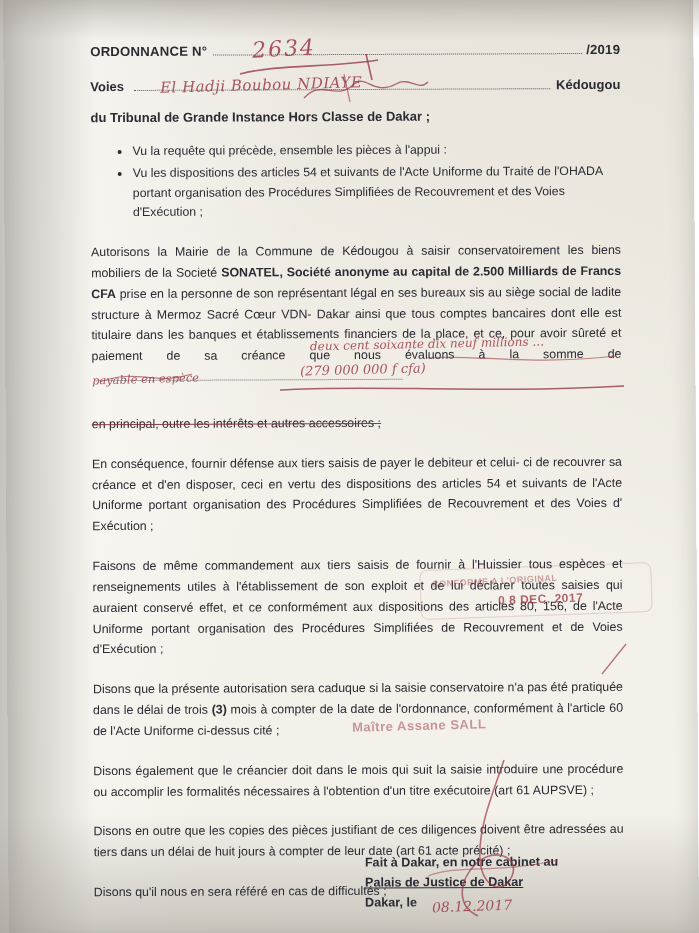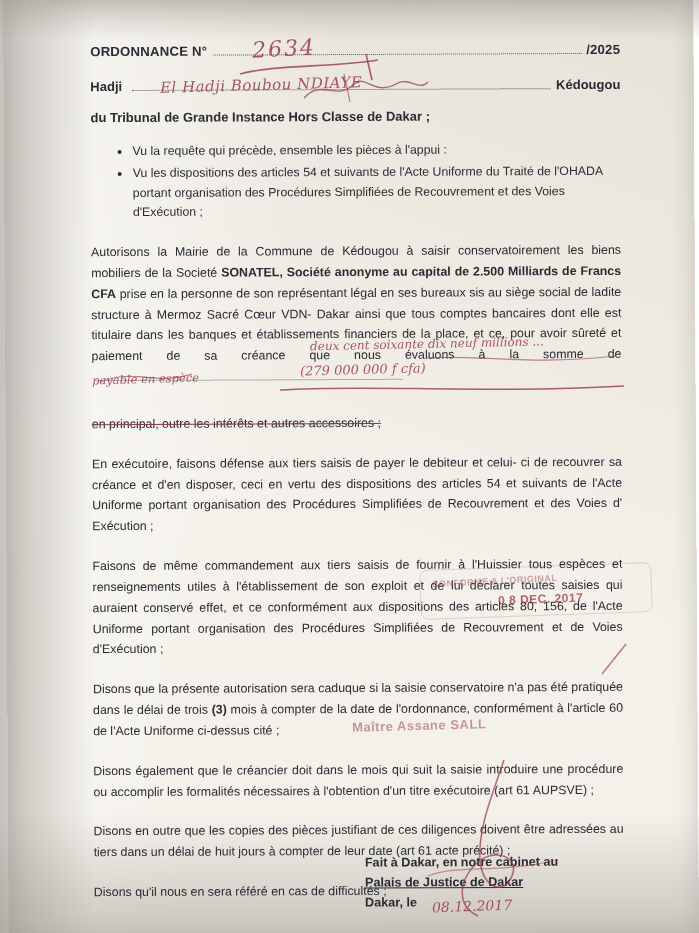--- a/index.html
+++ b/index.html
@@ -188,46 +188,46 @@
   <div id="sheet"></div>
   <div id="shade-left"></div>
   <div id="shade-top"></div>
   <div id="shade-bottom"></div>
 
   <div class="doc">
 
     <div class="hdr-line">
       <span>ORDONNANCE N°</span>
       <span class="hdr-fill"></span>
-      <span>/2025</span>
+      <span>/2019</span>
     </div>
 
     <div class="row">
-      <b>Hadji</b>
+      <b>Voies</b>
       <span class="dots"></span>
       <b>Kédougou</b>
     </div>
 
     <div class="subhdr">du Tribunal de Grande Instance Hors Classe de Dakar ;</div>
 
     <ul class="bullets">
       <li>Vu la requête qui précède, ensemble les pièces à l'appui :</li>
       <li>Vu les dispositions des articles 54 et suivants de l'Acte Uniforme du Traité de l'OHADA portant organisation des Procédures Simplifiées de Recouvrement et des Voies d'Exécution ;</li>
     </ul>
 
     <p class="para">
       <span class="lead">Autorisons</span><span> la Mairie de la Commune de Kédougou à saisir conservatoirement les biens mobiliers de la Societé </span><span class="bold">SONATEL, Société anonyme au capital de 2.500 Milliards de Francs CFA</span><span> prise en la personne de son représentant légal en ses bureaux sis au siège social de ladite structure à Mermoz Sacré Cœur VDN- Dakar ainsi que tous comptes bancaires dont elle  est titulaire dans les banques et établissements financiers de la place, et ce, pour avoir sûreté et paiement de sa créance que nous évaluons à la somme de</span><span class="dotfill-inline"></span>
     </p>
 
     <p class="para" style="margin-top:26px;">
       <span class="strike">en principal, outre les intérêts et autres accessoires ;</span>
     </p>
 
     <p class="para">
-      <span class="lead">En exécutoire, faisons</span><span> défense aux tiers saisis de payer le debiteur et celui- ci de recouvrer sa créance et d'en disposer, ceci en vertu des dispositions des articles 54 et suivants de l'Acte Uniforme portant organisation des Procédures Simplifiées de Recouvrement et des Voies d' Exécution ;</span>
+      <span class="lead">En conséquence, fournir</span><span> défense aux tiers saisis de payer le debiteur et celui- ci de recouvrer sa créance et d'en disposer, ceci en vertu des dispositions des articles 54 et suivants de l'Acte Uniforme portant organisation des Procédures Simplifiées de Recouvrement et des Voies d' Exécution ;</span>
     </p>
 
     <p class="para">
       <span class="lead">Faisons</span><span> de même commandement aux tiers saisis de fournir à l'Huissier tous espèces et renseignements utiles à l'établissement de son exploit et de lui déclarer toutes saisies qui auraient conservé effet, et ce conformément aux dispositions des articles 80, 156, de l'Acte Uniforme portant organisation des Procédures Simplifiées de Recouvrement et de Voies d'Exécution ;</span>
     </p>
 
     <p class="para">
       <span class="lead">Disons</span><span> que la présente autorisation sera caduque si la saisie conservatoire n'a pas été pratiquée dans le délai de trois </span><span class="bold">(3)</span><span> mois à compter de la date de l'ordonnance, conformément à l'article 60 de l'Acte Uniforme ci-dessus cité ;</span>
     </p>
 

